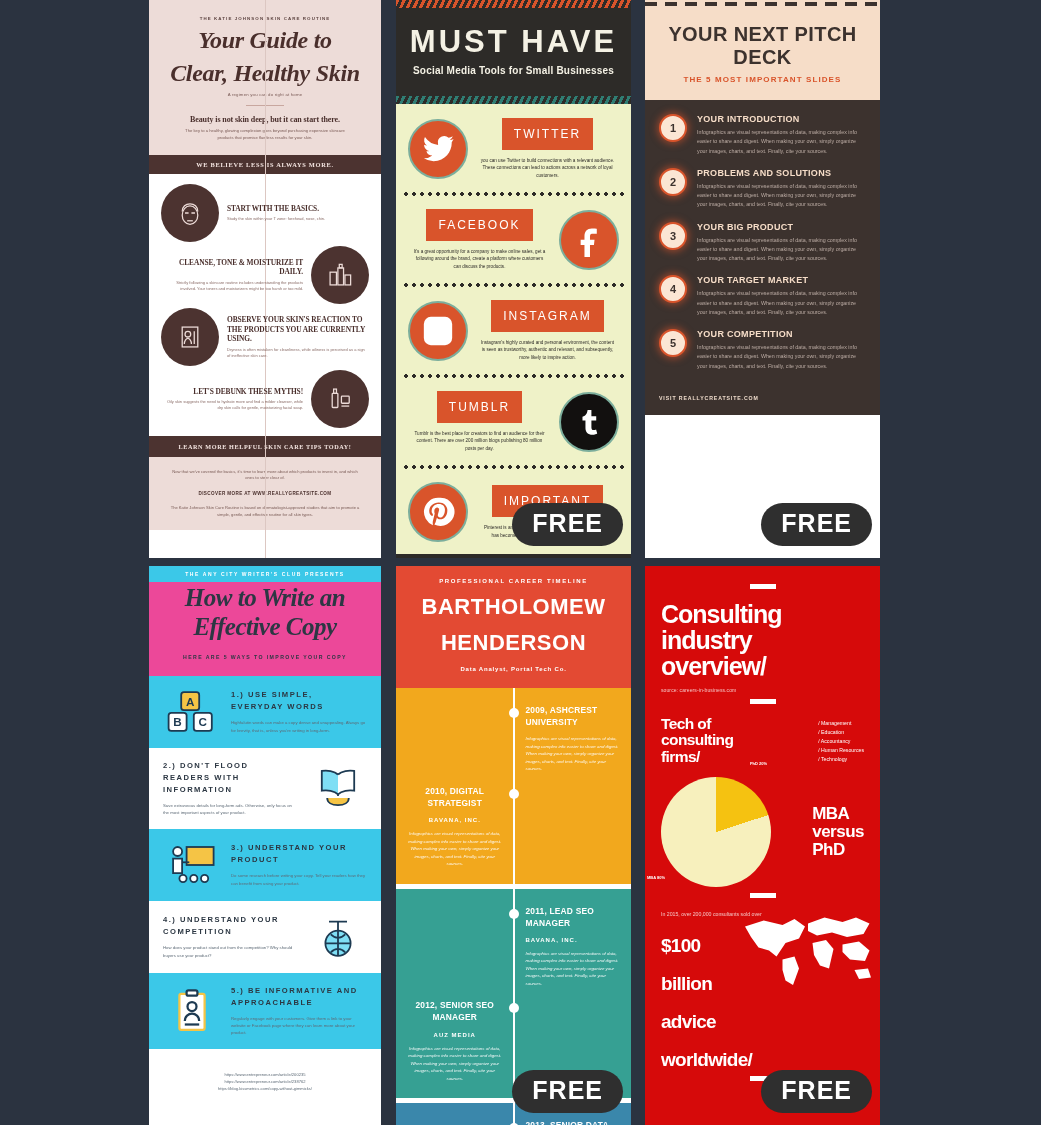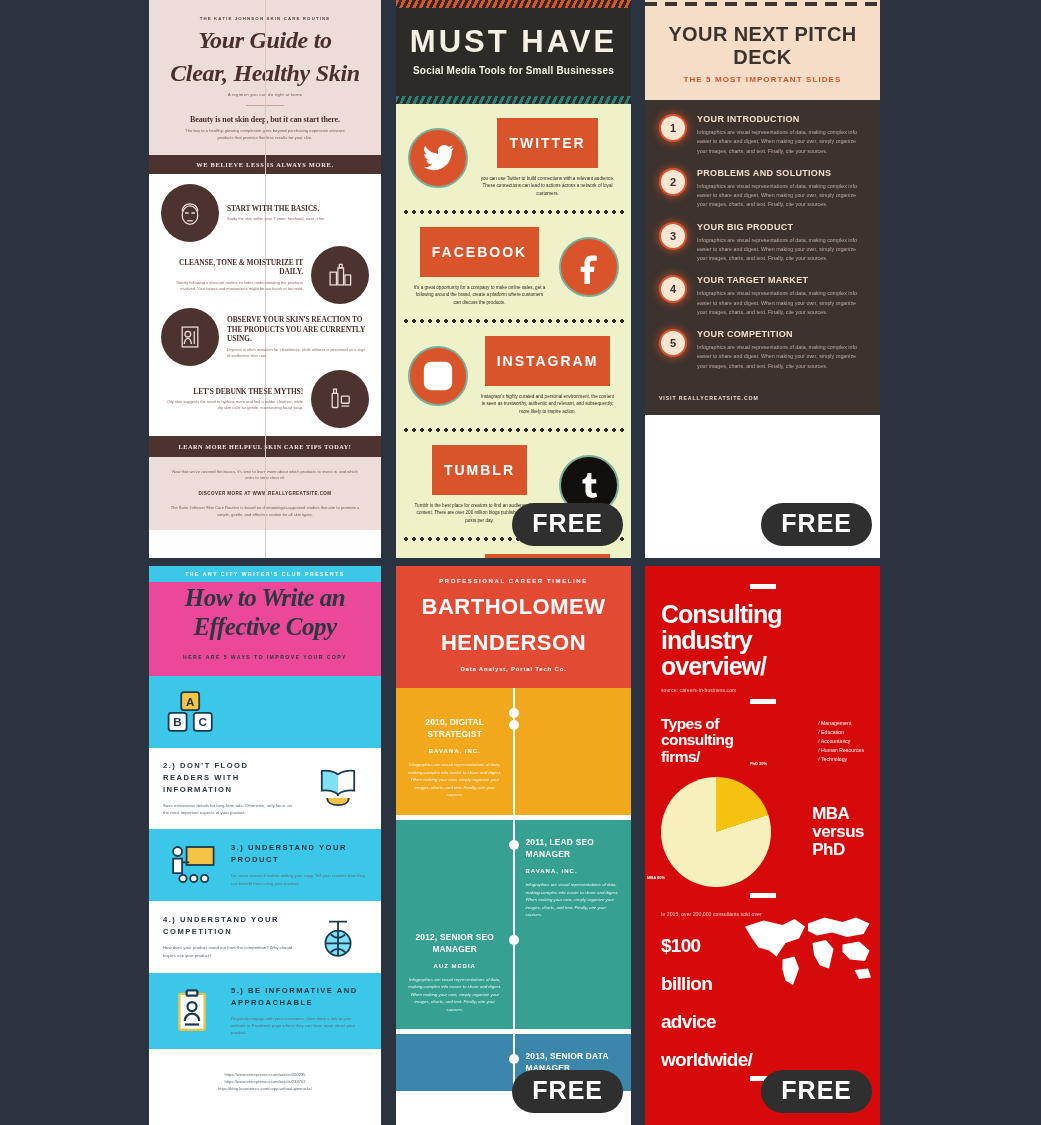--- a/index.html
+++ b/index.html
@@ -76,21 +76,21 @@
   .mh-body { background:#eff2c8; padding:2px 0 0; }
   .mh-item { display:flex; align-items:center; gap:8px; padding:12px 12px; }
   .mh-item.rev { flex-direction:row-reverse; }
   .mh-ic { width:60px; height:60px; border-radius:50%; flex:none;
            display:flex; align-items:center; justify-content:center;
            background:#d9542b; border:2.5px solid #7cae9c; }
   .mh-ic.dark { background:#12100f; }
   .mh-ic svg { width:34px; height:34px; fill:#fff; }
   .mh-txt { flex:1; text-align:center; }
   .mh-tag { display:inline-block; background:#d9542b; color:#fff;
-            font-size:14px; font-weight:bold; letter-spacing:2px; padding:17px 12px; }
+            font-size:12px; font-weight:normal; letter-spacing:2px; padding:9px 12px; }
   .mh-p { font-size:4.6px; color:#2d2b28; line-height:1.6; margin-top:7px; padding:0 4px; }
   .mh-dots { height:6px; background-image:radial-gradient(#2d2b28 42%, transparent 44%);
              background-size:8px 6px; background-repeat:repeat-x; margin:0 6px; }
   .mh-foot { background:#2d2b28; color:#fff; text-align:center; font-weight:bold;
              font-size:7.4px; letter-spacing:.4px; padding:8px 0 10px; }
 
   
   .pd-dash { height:9px; background:#f6ddc8;
      background-image: repeating-linear-gradient(90deg,#3c322e 0 12px, transparent 12px 20px);
      background-position:0 2px; background-repeat:repeat-x; background-size:20px 4px; }
@@ -385,20 +385,24 @@
       <div class="hw-ic">
         <svg viewBox="0 0 60 50" fill="none" stroke="#1d3a52" stroke-width="2">
           <rect x="18" y="3" width="20" height="20" rx="3" fill="#f5c445"></rect>
           <text x="28" y="18" font-size="13" fill="#1d3a52" text-anchor="middle" stroke="none" font-weight="bold">A</text>
           <rect x="4" y="26" width="20" height="20" rx="3" fill="#fff"></rect>
           <text x="14" y="41" font-size="13" fill="#1d3a52" text-anchor="middle" stroke="none" font-weight="bold">B</text>
           <rect x="32" y="26" width="20" height="20" rx="3" fill="#fff"></rect>
           <text x="42" y="41" font-size="13" fill="#1d3a52" text-anchor="middle" stroke="none" font-weight="bold">C</text>
         </svg>
       </div>
+      <div class="hw-txt">
+        <div class="hw-h">1.) USE SIMPLE, EVERYDAY WORDS</div>
+        <div class="hw-p">Highfalutin words can make a copy dense and unappealing. Always go for brevity, that is, unless you're writing in long-form.</div>
+      </div>
     </div>
     <div class="hw-row white">
       <div class="hw-txt">
         <div class="hw-h">2.) DON'T FLOOD READERS WITH INFORMATION</div>
         <div class="hw-p">Save extraneous details for long-form ads. Otherwise, only focus on the most important aspects of your product.</div>
       </div>
       <div class="hw-ic">
         <svg viewBox="0 0 60 50" fill="none" stroke="#1d3a52" stroke-width="2">
           <path d="M30 10v24"></path>
           <path d="M30 10c-4-4-12-5-18-4v22c6-1 14 0 18 4" fill="#7fdff5"></path>
@@ -464,20 +468,24 @@
       <div class="tl-kicker">PROFESSIONAL CAREER TIMELINE</div>
       <div class="tl-name">BARTHOLOMEW</div>
       <div class="tl-name">HENDERSON</div>
       <div class="tl-role">Data Analyst, Portal Tech Co.</div>
     </div>
     <div class="tl-band o">
       <div class="tl-line"></div>
       <div class="tl-ent">
         <div class="tl-dot"></div>
         <div class="tl-half left"></div>
+        <div class="tl-half right">
+          <div class="tl-y">2009, ASHCREST UNIVERSITY</div>
+          <div class="tl-p">Infographics are visual representations of data, making complex info easier to share and digest. When making your own, simply organize your images, charts, and text. Finally, cite your sources.</div>
+        </div>
       </div>
       <div class="tl-ent">
         <div class="tl-dot"></div>
         <div class="tl-half left">
           <div class="tl-y">2010, DIGITAL STRATEGIST</div>
           <div class="tl-c">BAVANA, INC.</div>
           <div class="tl-p">Infographics are visual representations of data, making complex info easier to share and digest. When making your own, simply organize your images, charts, and text. Finally, cite your sources.</div>
         </div>
         <div class="tl-half right"></div>
       </div>
@@ -524,21 +532,21 @@
   <div class="card c6">
     <div class="cs">
       <div class="cs-dash"></div>
       <div class="cs-title">Consulting</div>
       <div class="cs-title">industry</div>
       <div class="cs-title">overview/</div>
       <div class="cs-src">source: careers-in-business.com</div>
       <div class="cs-dash"></div>
       <div class="cs-mid">
         <div>
-          <div class="cs-h2">Types of</div>
+          <div class="cs-h2">Tech of</div>
           <div class="cs-h2">consulting</div>
           <div class="cs-h2">firms/</div>
         </div>
         <div class="cs-list">
           <div>/ Management</div>
           <div>/ Education</div>
           <div>/ Accountancy</div>
           <div>/ Human Resources</div>
           <div>/ Technology</div>
         </div>

